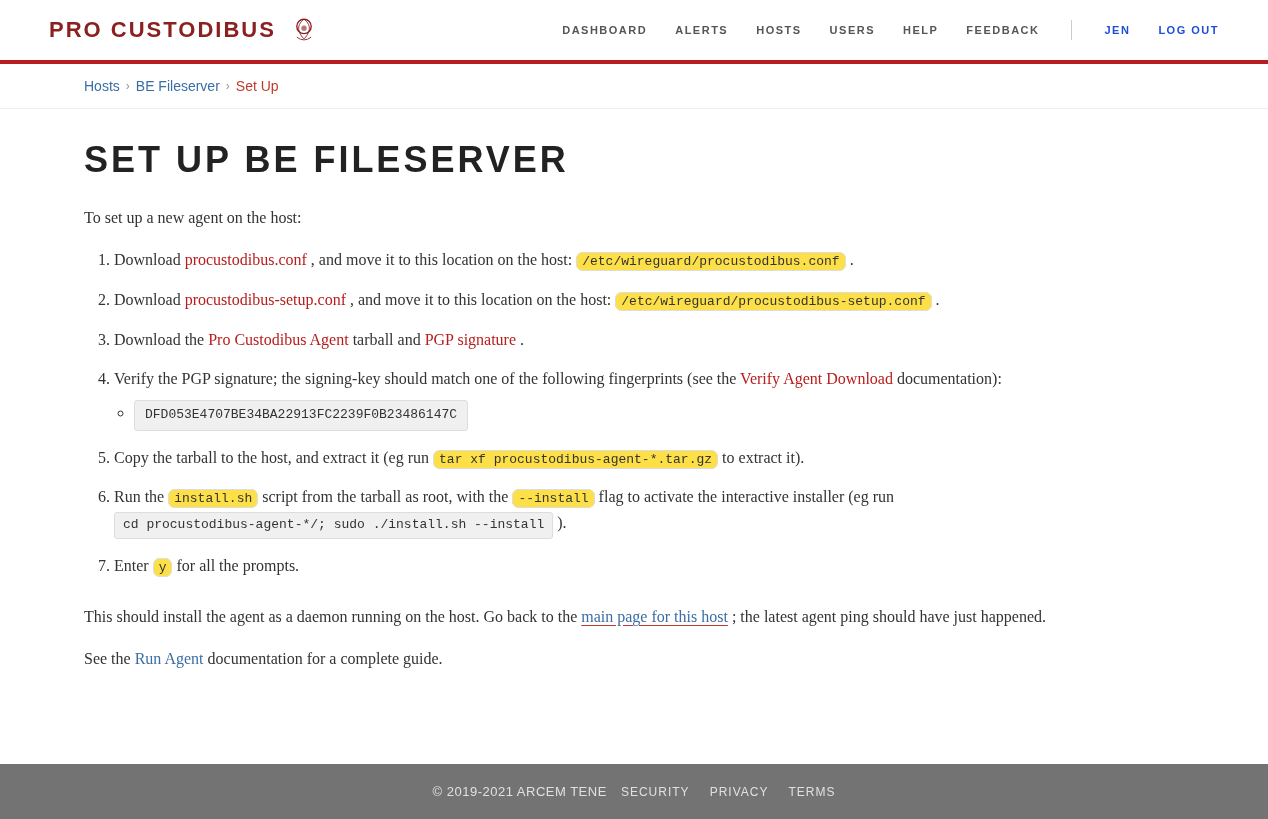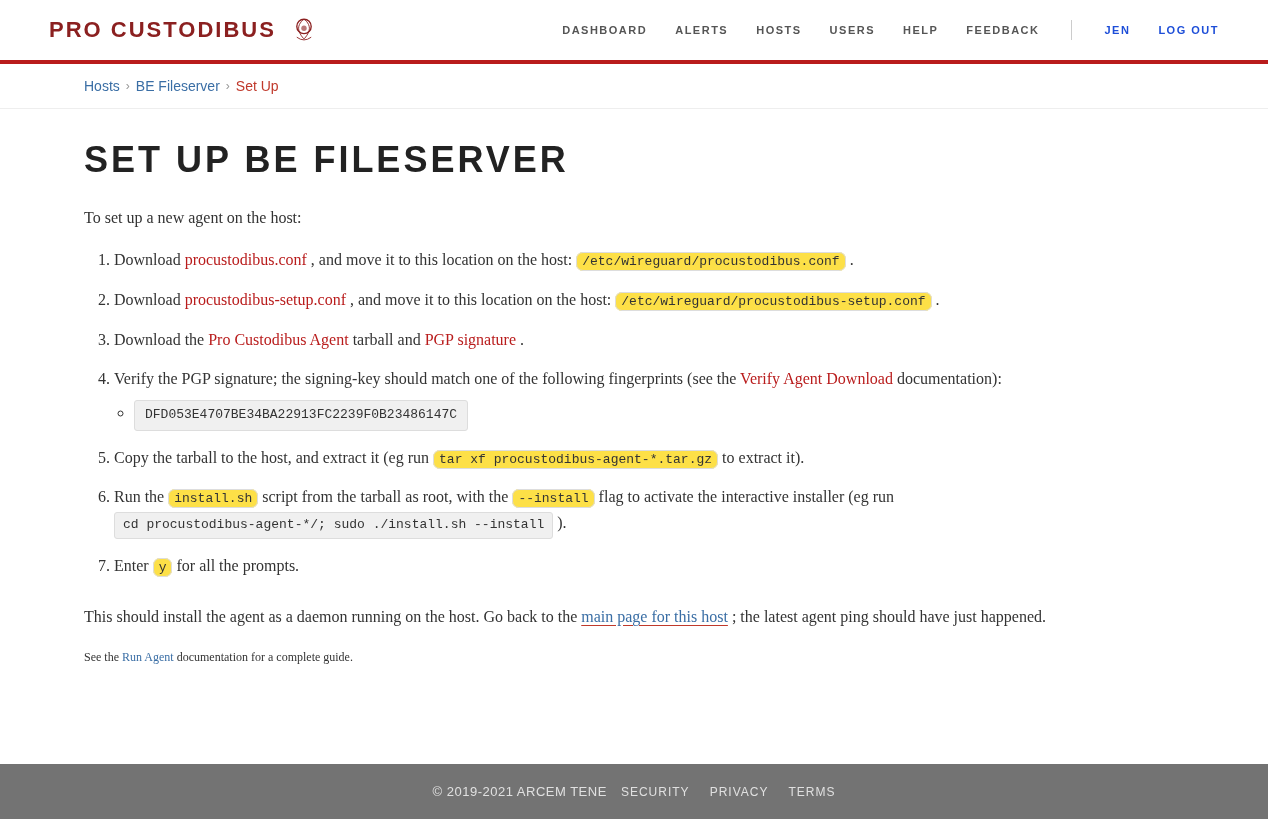--- a/index.html
+++ b/index.html
@@ -193,21 +193,21 @@
       cursor: pointer;
     }
 
     .summary-text {
       font-size: 16px;
       line-height: 1.7;
       margin-bottom: 20px;
     }
 
     .see-also-text {
-      font-size: 12px;
+      font-size: 16px;
     }
 
     
     footer {
       background: #737373;
       color: #e0e0e0;
       text-align: center;
       padding: 20px;
       font-family: Arial, sans-serif;
       font-size: 13px;

